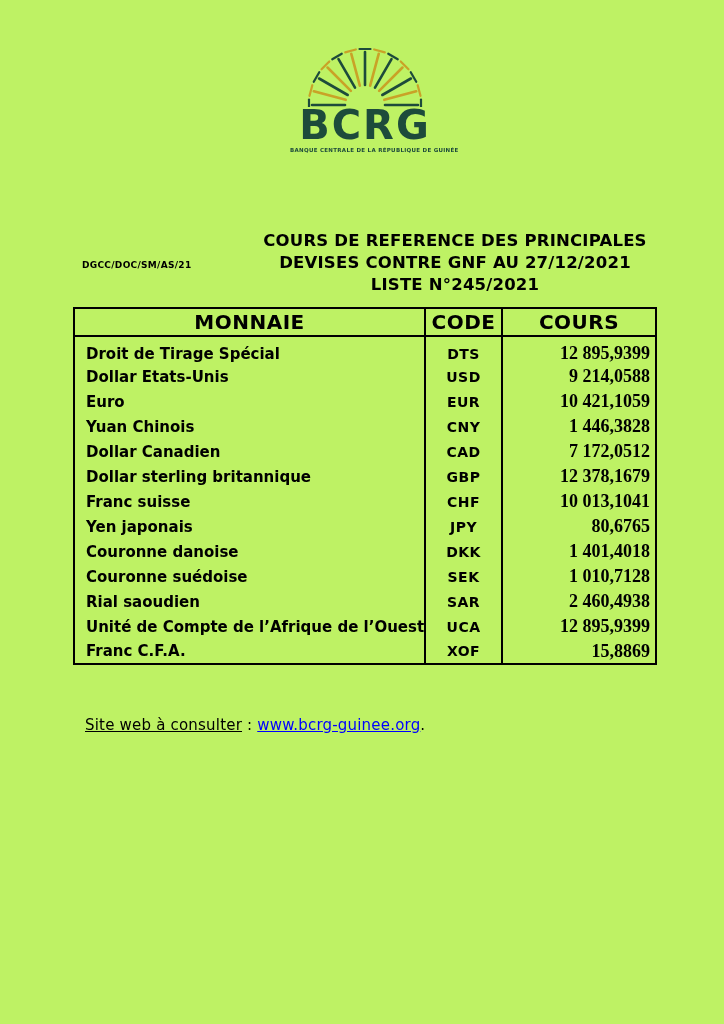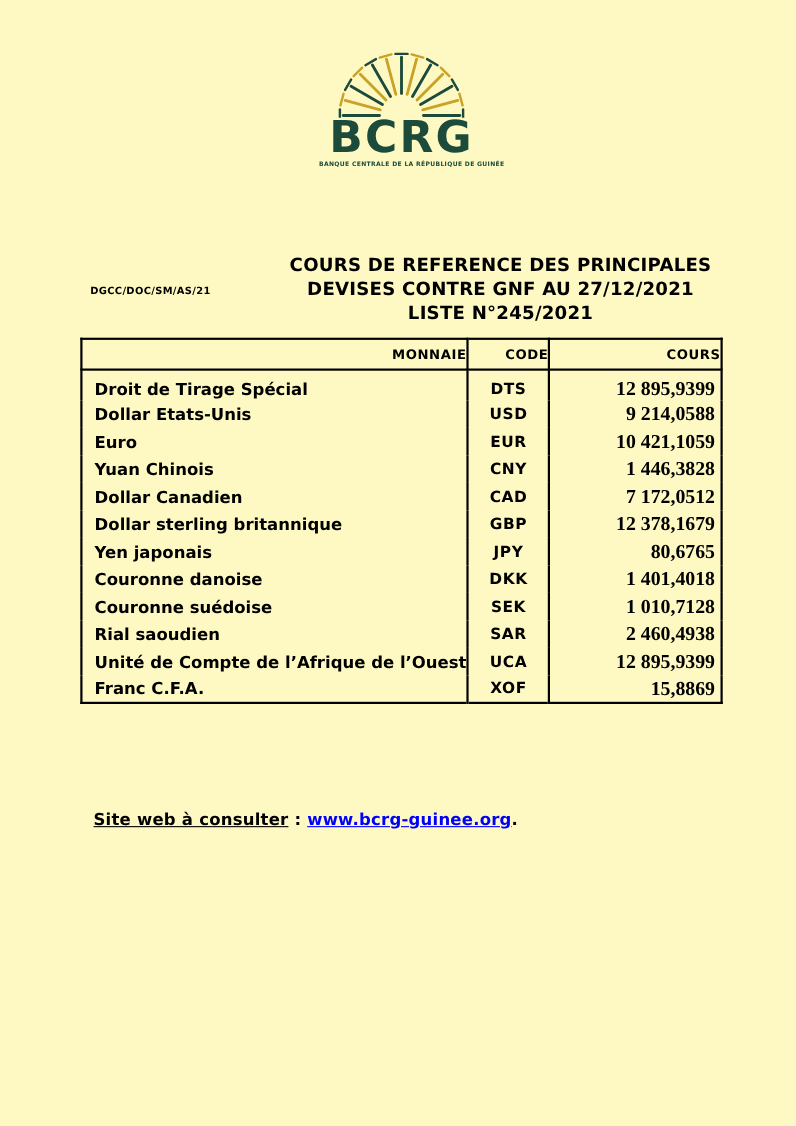--- a/index.html
+++ b/index.html
@@ -1,21 +1,21 @@
 <!DOCTYPE html>
 <html><head>
 <meta charset="utf-8">
 <style>
   * { margin: 0; padding: 0; box-sizing: border-box; }
   html, body { background: #e8e8e8; }
   .page {
     position: relative;
     width: 724px;
     height: 1024px;
-    background: #fef9c3;
+    background: #bef264;
     margin: 0 auto;
     font-family: "DejaVu Sans", "Liberation Sans", sans-serif;
     color: #000;
     overflow: hidden;
   }
 
   
   .logo-block {
     position: absolute;
     top: 45px;
@@ -81,23 +81,23 @@
     width: 584px;
     border-collapse: collapse;
     border: 2px solid #000;
   }
   .rates-table col.c-currency { width: 340px; }
   .rates-table col.c-code     { width: 79px; }
   .rates-table col.c-rate     { width: 165px; }
   .rates-table th {
     border: 2px solid #000;
     height: 28px;
-    font-size: 12px;
-    font-weight: bold;
-    text-align: right;
+    font-size: 20px;
+    font-weight: bold;
+    text-align: center;
     letter-spacing: 0.5px;
     font-family: "DejaVu Sans", sans-serif;
   }
   .rates-table tbody tr { height: 25px; }
   .rates-table tbody tr:first-child td { padding-top: 6px; }
   .rates-table td { vertical-align: middle; }
   .cell-currency {
     padding-left: 11px;
     font-size: 15px;
     font-weight: bold;
@@ -121,23 +121,22 @@
     font-family: "Liberation Serif", "DejaVu Serif", serif;
     white-space: nowrap;
   }
 
   
   .site-line {
     position: absolute;
     top: 716px;
     left: 85px;
     font-size: 15px;
-    font-weight: bold;
+    font-weight: normal;
     letter-spacing: 0.2px;
-    margin-top: 20px;
   }
   .site-label { text-decoration: underline; }
   .site-link {
     color: #0000ff;
     text-decoration: underline;
     cursor: pointer;
   }
 </style>
 </head>
 <body>
@@ -224,20 +223,25 @@
           <td class="cell-currency">Dollar Canadien</td>
           <td class="cell-code">CAD</td>
           <td class="cell-rate">7 172,0512</td>
         </tr>
         <tr>
           <td class="cell-currency">Dollar sterling britannique</td>
           <td class="cell-code">GBP</td>
           <td class="cell-rate">12 378,1679</td>
         </tr>
         <tr>
+          <td class="cell-currency">Franc suisse</td>
+          <td class="cell-code">CHF</td>
+          <td class="cell-rate">10 013,1041</td>
+        </tr>
+        <tr>
           <td class="cell-currency">Yen japonais</td>
           <td class="cell-code">JPY</td>
           <td class="cell-rate">80,6765</td>
         </tr>
         <tr>
           <td class="cell-currency">Couronne danoise</td>
           <td class="cell-code">DKK</td>
           <td class="cell-rate">1 401,4018</td>
         </tr>
         <tr>

